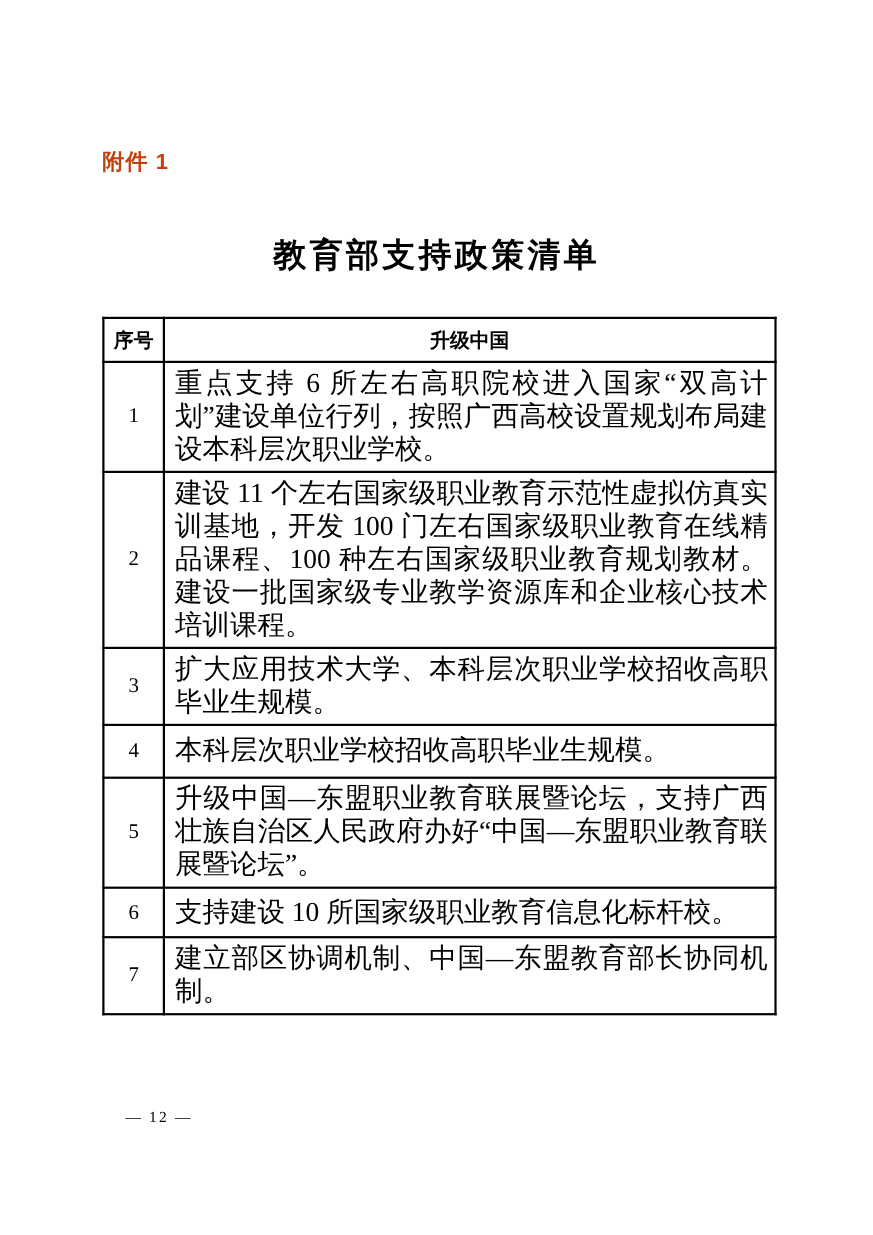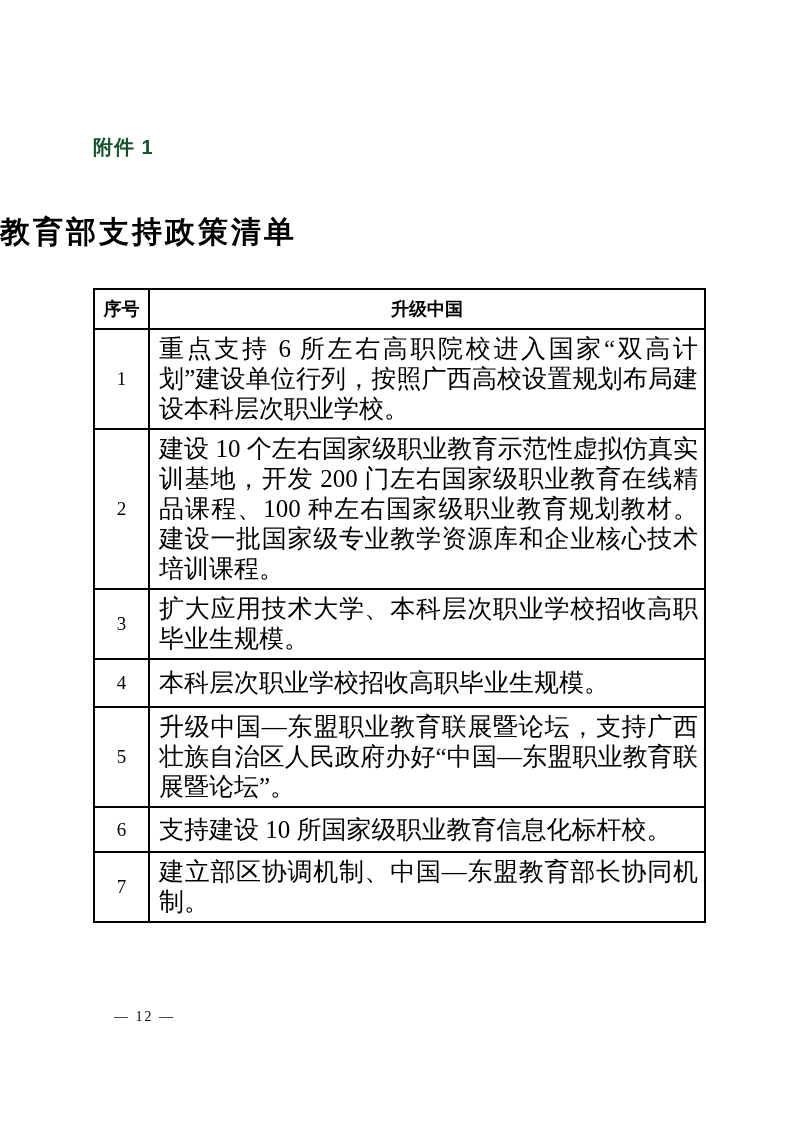--- a/index.html
+++ b/index.html
@@ -15,27 +15,27 @@
     position: absolute; inset: 0;
     background: #ffffff;
   }
   .attachment-label {
     position: absolute;
     left: 93px; top: 134px;
     font-family: "Liberation Sans", "DejaVu Sans", sans-serif;
     font-weight: bold;
     font-size: 20px;
     letter-spacing: 1px;
-    color: #14532d;
+    color: #c2410c;
   }
   .doc-title {
     position: absolute;
     left: 0; top: 212px;
     width: 100%;
-    text-align: left;
+    text-align: center;
     font-family: "Liberation Serif", "DejaVu Serif", serif;
     font-weight: bold;
     font-size: 30px;
     letter-spacing: 3px;
     color: #000000;
   }
   table.policy-table {
     position: absolute;
     left: 93px; top: 288px;
     width: 613px;
@@ -99,21 +99,21 @@
         <tr>
       <th>序号</th>
       <th>升级中国</th>
     </tr>
     <tr class="row-h1">
       <td class="cell-no">1</td>
       <td class="cell-content">重点支持 6 所左右高职院校进入国家“双高计划”建设单位行列，按照广西高校设置规划布局建设本科层次职业学校。</td>
     </tr>
     <tr class="row-h2">
       <td class="cell-no">2</td>
-      <td class="cell-content">建设 10 个左右国家级职业教育示范性虚拟仿真实训基地，开发 200 门左右国家级职业教育在线精品课程、100 种左右国家级职业教育规划教材。建设一批国家级专业教学资源库和企业核心技术培训课程。</td>
+      <td class="cell-content">建设 11 个左右国家级职业教育示范性虚拟仿真实训基地，开发 100 门左右国家级职业教育在线精品课程、100 种左右国家级职业教育规划教材。建设一批国家级专业教学资源库和企业核心技术培训课程。</td>
     </tr>
     <tr class="row-h3">
       <td class="cell-no">3</td>
       <td class="cell-content">扩大应用技术大学、本科层次职业学校招收高职毕业生规模。</td>
     </tr>
     <tr class="row-h4">
       <td class="cell-no">4</td>
       <td class="cell-content">本科层次职业学校招收高职毕业生规模。</td>
     </tr>
     <tr class="row-h5">

